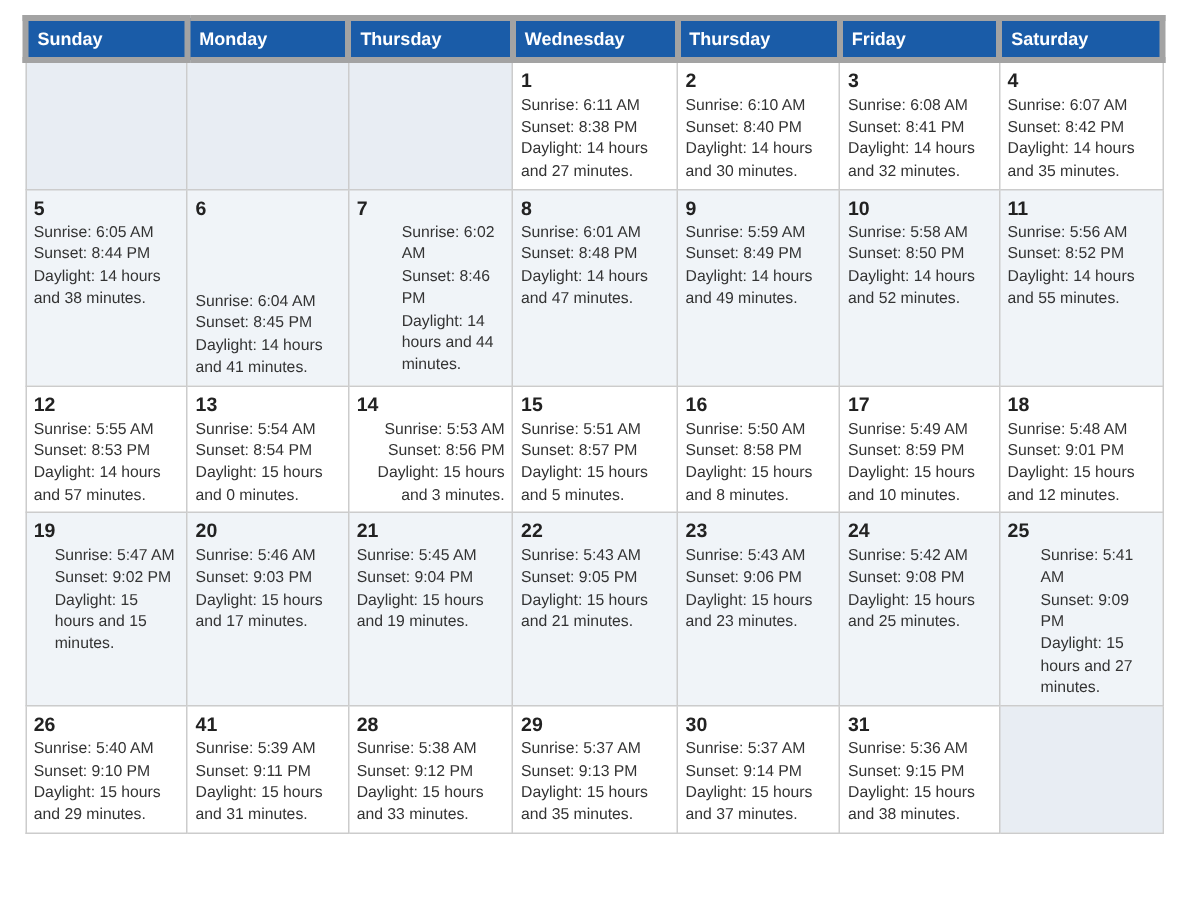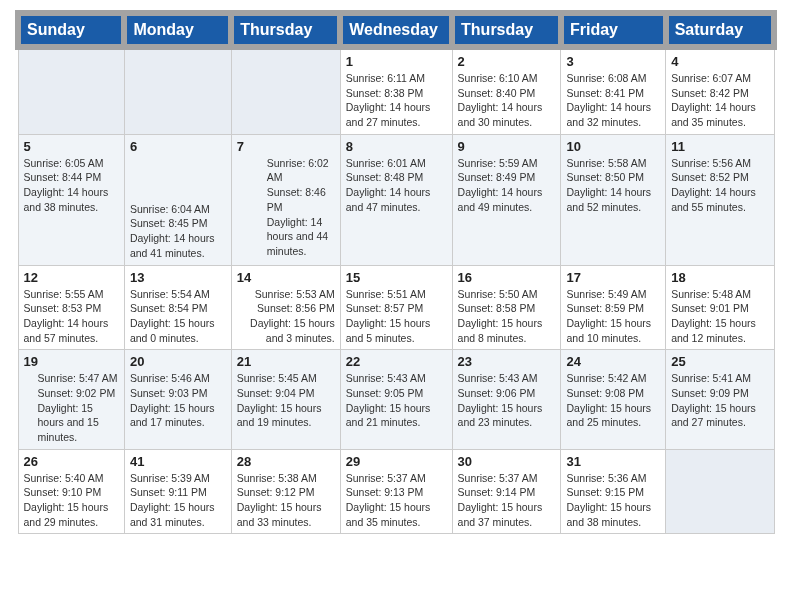--- a/index.html
+++ b/index.html
@@ -62,23 +62,23 @@
     .calendar {
       width: 100%;
       border-collapse: collapse;
       font-size: 11px;
     }
     .calendar th {
       background: #1a5ca8;
       color: #fff;
       text-align: left;
       padding: 5px 6px;
-      font-size: 16px;
-      font-weight: bold;
-      border: 6px solid #a3a3a3;
+      font-size: 12px;
+      font-weight: bold;
+      border: 4px solid #a3a3a3;
     }
     .calendar td {
       vertical-align: top;
       border: 1px solid #ccc;
       padding: 4px 5px;
       width: 113px;
       min-height: 80px;
       background: #fff;
     }
     .calendar tr:nth-child(even) td {
@@ -266,21 +266,21 @@
 Daylight: 15 hours and 23 minutes.</div>
           </td>
           <td>
             <div class="day-number">24</div>
             <div class="day-info" style="white-space: pre-line;">Sunrise: 5:42 AM
 Sunset: 9:08 PM
 Daylight: 15 hours and 25 minutes.</div>
           </td>
           <td>
             <div class="day-number">25</div>
-            <div class="day-info" style="white-space: pre-line;">Sunrise: 5:41 AM
+            <div class="day-info" style="white-space: pre-line; margin-left: 22px;">Sunrise: 5:41 AM
 Sunset: 9:09 PM
 Daylight: 15 hours and 27 minutes.</div>
           </td>
         </tr>
         <tr>
           <td>
             <div class="day-number">26</div>
             <div class="day-info" style="white-space: pre-line;">Sunrise: 5:40 AM
 Sunset: 9:10 PM
 Daylight: 15 hours and 29 minutes.</div>

